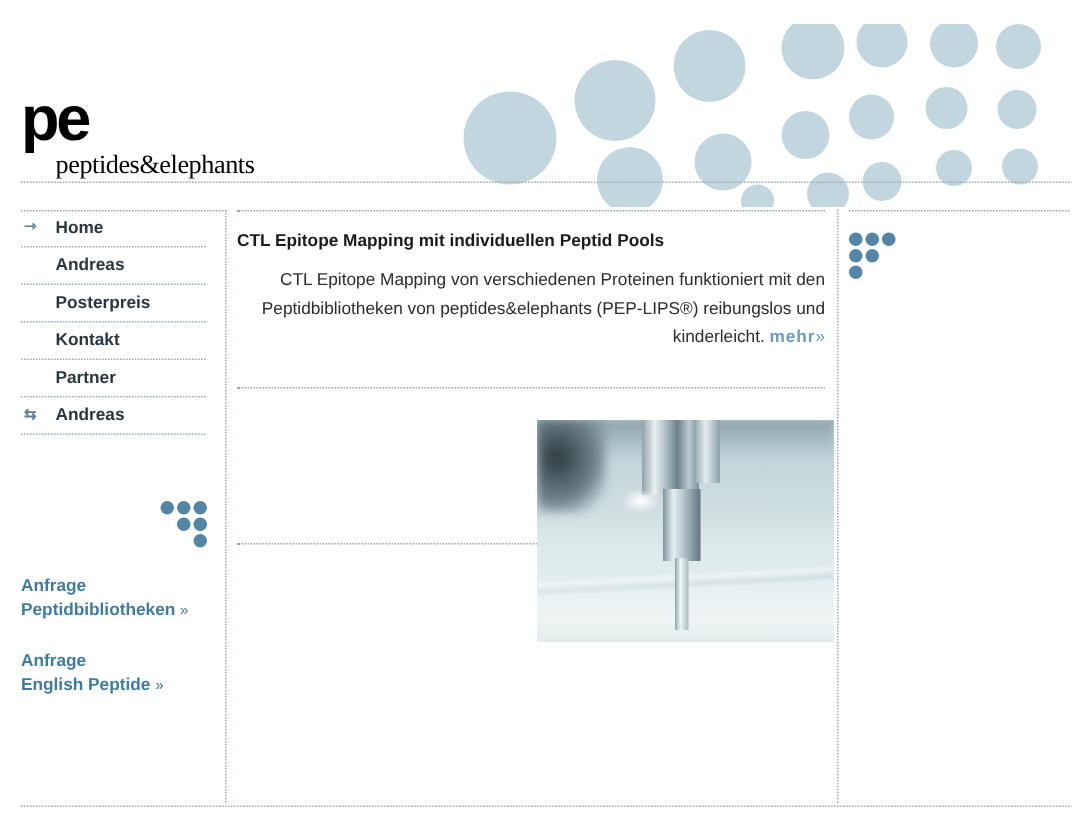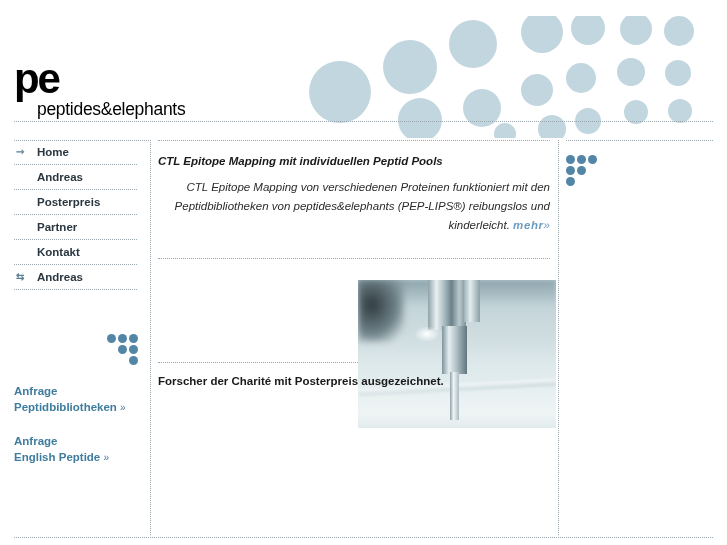--- a/index.html
+++ b/index.html
@@ -54,21 +54,21 @@
   #logo-pe {
     font-family: "Liberation Sans", sans-serif;
     font-weight: bold;
     font-size: 42px;
     line-height: 38px;
     letter-spacing: -2.2px;
     color: #000000;
     display: block;
   }
   #logo-word {
-    font-family: Liberation Sans, sans-serif;
+    font-family: Liberation Serif, serif;
     font-size: 17.5px;
     line-height: 19px;
     letter-spacing: -0.3px;
     color: #000000;
     display: block;
     margin-top: 2px;
     margin-left: 23px;
   }
 
   
@@ -303,24 +303,24 @@
         <span class="nav-arrow">⇾</span>
         <span class="nav-label">Home</span>
       </div>
       <div class="nav-item">
         <span class="nav-label">Andreas</span>
       </div>
       <div class="nav-item">
         <span class="nav-label">Posterpreis</span>
       </div>
       <div class="nav-item">
+        <span class="nav-label">Kontakt</span>
+      </div>
+      <div class="nav-item">
         <span class="nav-label">Partner</span>
-      </div>
-      <div class="nav-item">
-        <span class="nav-label">Kontakt</span>
       </div>
       <div class="nav-item">
         <span class="nav-arrow">⇆</span>
         <span class="nav-label">Andreas</span>
       </div>
     </nav>
 
     <div class="dotgrid" id="dg-left" style="left:107px; top:194px; width:32px; height:32px;">
         <div class="d" style="background: rgb(82, 133, 166); top: 0px; left: 0px; width: 9px; height: 9px;"></div>
         <div class="d" style="background: rgb(82, 133, 166); top: 0px; left: 11px; width: 9px; height: 9px;"></div>
@@ -340,21 +340,21 @@
       <a class="side-link" href="#">
         <span>Anfrage</span><br>
         <span>English Peptide</span>
         <span class="chev">»</span>
       </a>
     </div>
   </div>
 
   <div id="content">
 
-    <div class="block" style="padding-top:9px;font-style:italic;">
+    <div class="block" style="padding-top:9px;">
       <h2 class="block-title">CTL Epitope Mapping mit individuellen Peptid Pools</h2>
       <p class="block-body"><span>CTL Epitope Mapping von verschiedenen Proteinen funktioniert mit den Peptidbibliotheken von peptides&amp;elephants (PEP-LIPS®) reibungslos und kinderleicht. </span><a class="mehr" href="#"><span>mehr</span><span class="chev">»</span></a></p>
       <div style="height:23px;"></div>
     </div>
 
     <div class="block-sep"></div>
 
     <div class="block" style="padding-top:11px;">
       <div id="block2-wrap">
         <div id="photo">
@@ -369,21 +369,20 @@
           <div class="ph-needle-tip"></div>
           <div class="ph-glow"></div>
         </div>
       </div>
       <div style="height:92px;"></div>
     </div>
 
     <div class="block-sep"></div>
 
     <div class="block" style="padding-top:11px;">
-      <h2 class="block-title">Forscher der Charité mit Posterpreis ausgezeichnet.</h2>
     </div>
 
   </div>
 
   <div id="rightcol">
     <div class="dotgrid" id="dg-right" style="left:7px; top:15px; width:32px; height:32px;">
         <div class="d" style="background: rgb(82, 133, 166); top: 0px; left: 0px; width: 9px; height: 9px;"></div>
         <div class="d" style="background: rgb(82, 133, 166); top: 0px; left: 11px; width: 9px; height: 9px;"></div>
         <div class="d" style="background: rgb(82, 133, 166); top: 0px; left: 22px; width: 9px; height: 9px;"></div>
         <div class="d" style="background: rgb(82, 133, 166); top: 11px; left: 0px; width: 9px; height: 9px;"></div>

